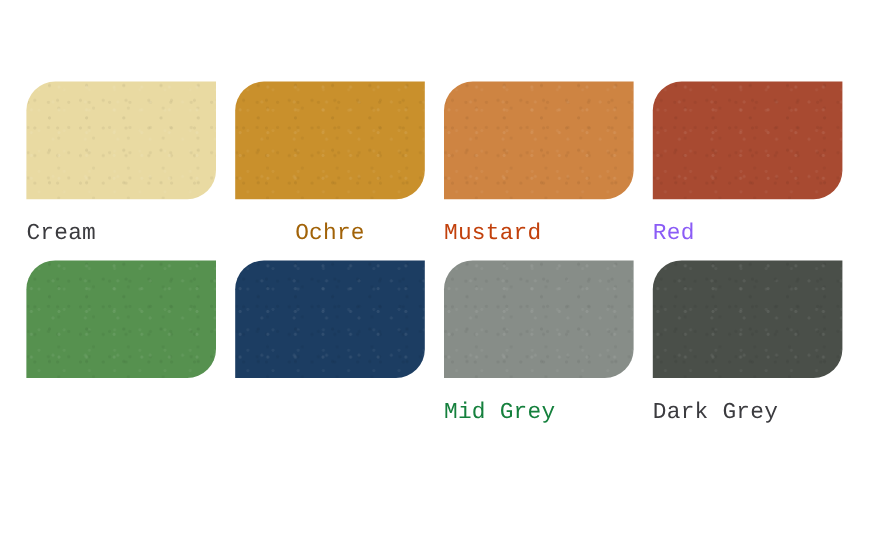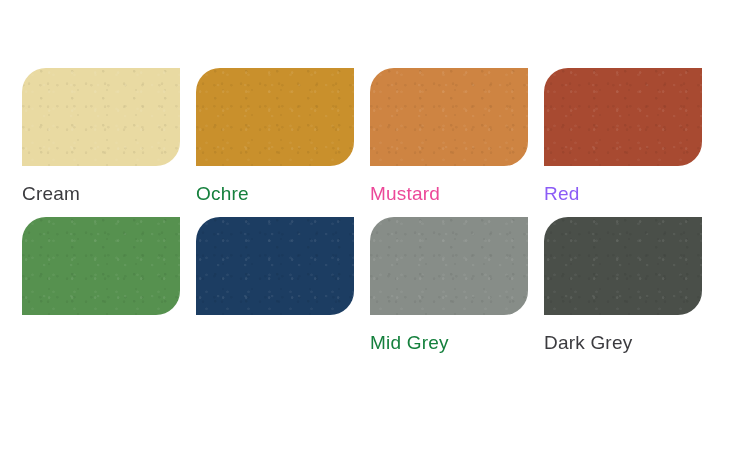--- a/index.html
+++ b/index.html
@@ -7,21 +7,21 @@
     margin: 0;
     padding: 0;
     background: #ffffff;
   }
 
   #palette-page {
     position: relative;
     width: 729px;
     height: 450px;
     background: #ffffff;
-    font-family: Liberation Sans, sans-serif;
+    font-family: Liberation Mono, monospace;
     overflow: hidden;
     box-sizing: border-box;
   }
 
   .palette-grid {
     position: absolute;
     left: 22px;
     top: 68px;
     width: 680px;
     display: grid;
@@ -86,26 +86,26 @@
 
     <div class="swatch-row">
 
       <div class="swatch-cell">
         <div class="swatch-chip" style="background-color: rgb(233, 218, 162);"></div>
         <div class="swatch-label" style="color: rgb(59, 59, 63);">Cream</div>
       </div>
 
       <div class="swatch-cell">
         <div class="swatch-chip" style="background-color: rgb(201, 144, 44);"></div>
-        <div class="swatch-label" style="color: #15803d;">Ochre</div>
+        <div class="swatch-label" style="color: #a16207; text-align: center;">Ochre</div>
       </div>
 
       <div class="swatch-cell">
         <div class="swatch-chip" style="background-color: rgb(206, 132, 66);"></div>
-        <div class="swatch-label" style="color: #ec4899;">Mustard</div>
+        <div class="swatch-label" style="color: #c2410c;">Mustard</div>
       </div>
 
       <div class="swatch-cell">
         <div class="swatch-chip" style="background-color: rgb(168, 74, 49);"></div>
         <div class="swatch-label" style="color: #8b5cf6;">Red</div>
       </div>
 
     </div>
 
     <div class="swatch-row">

